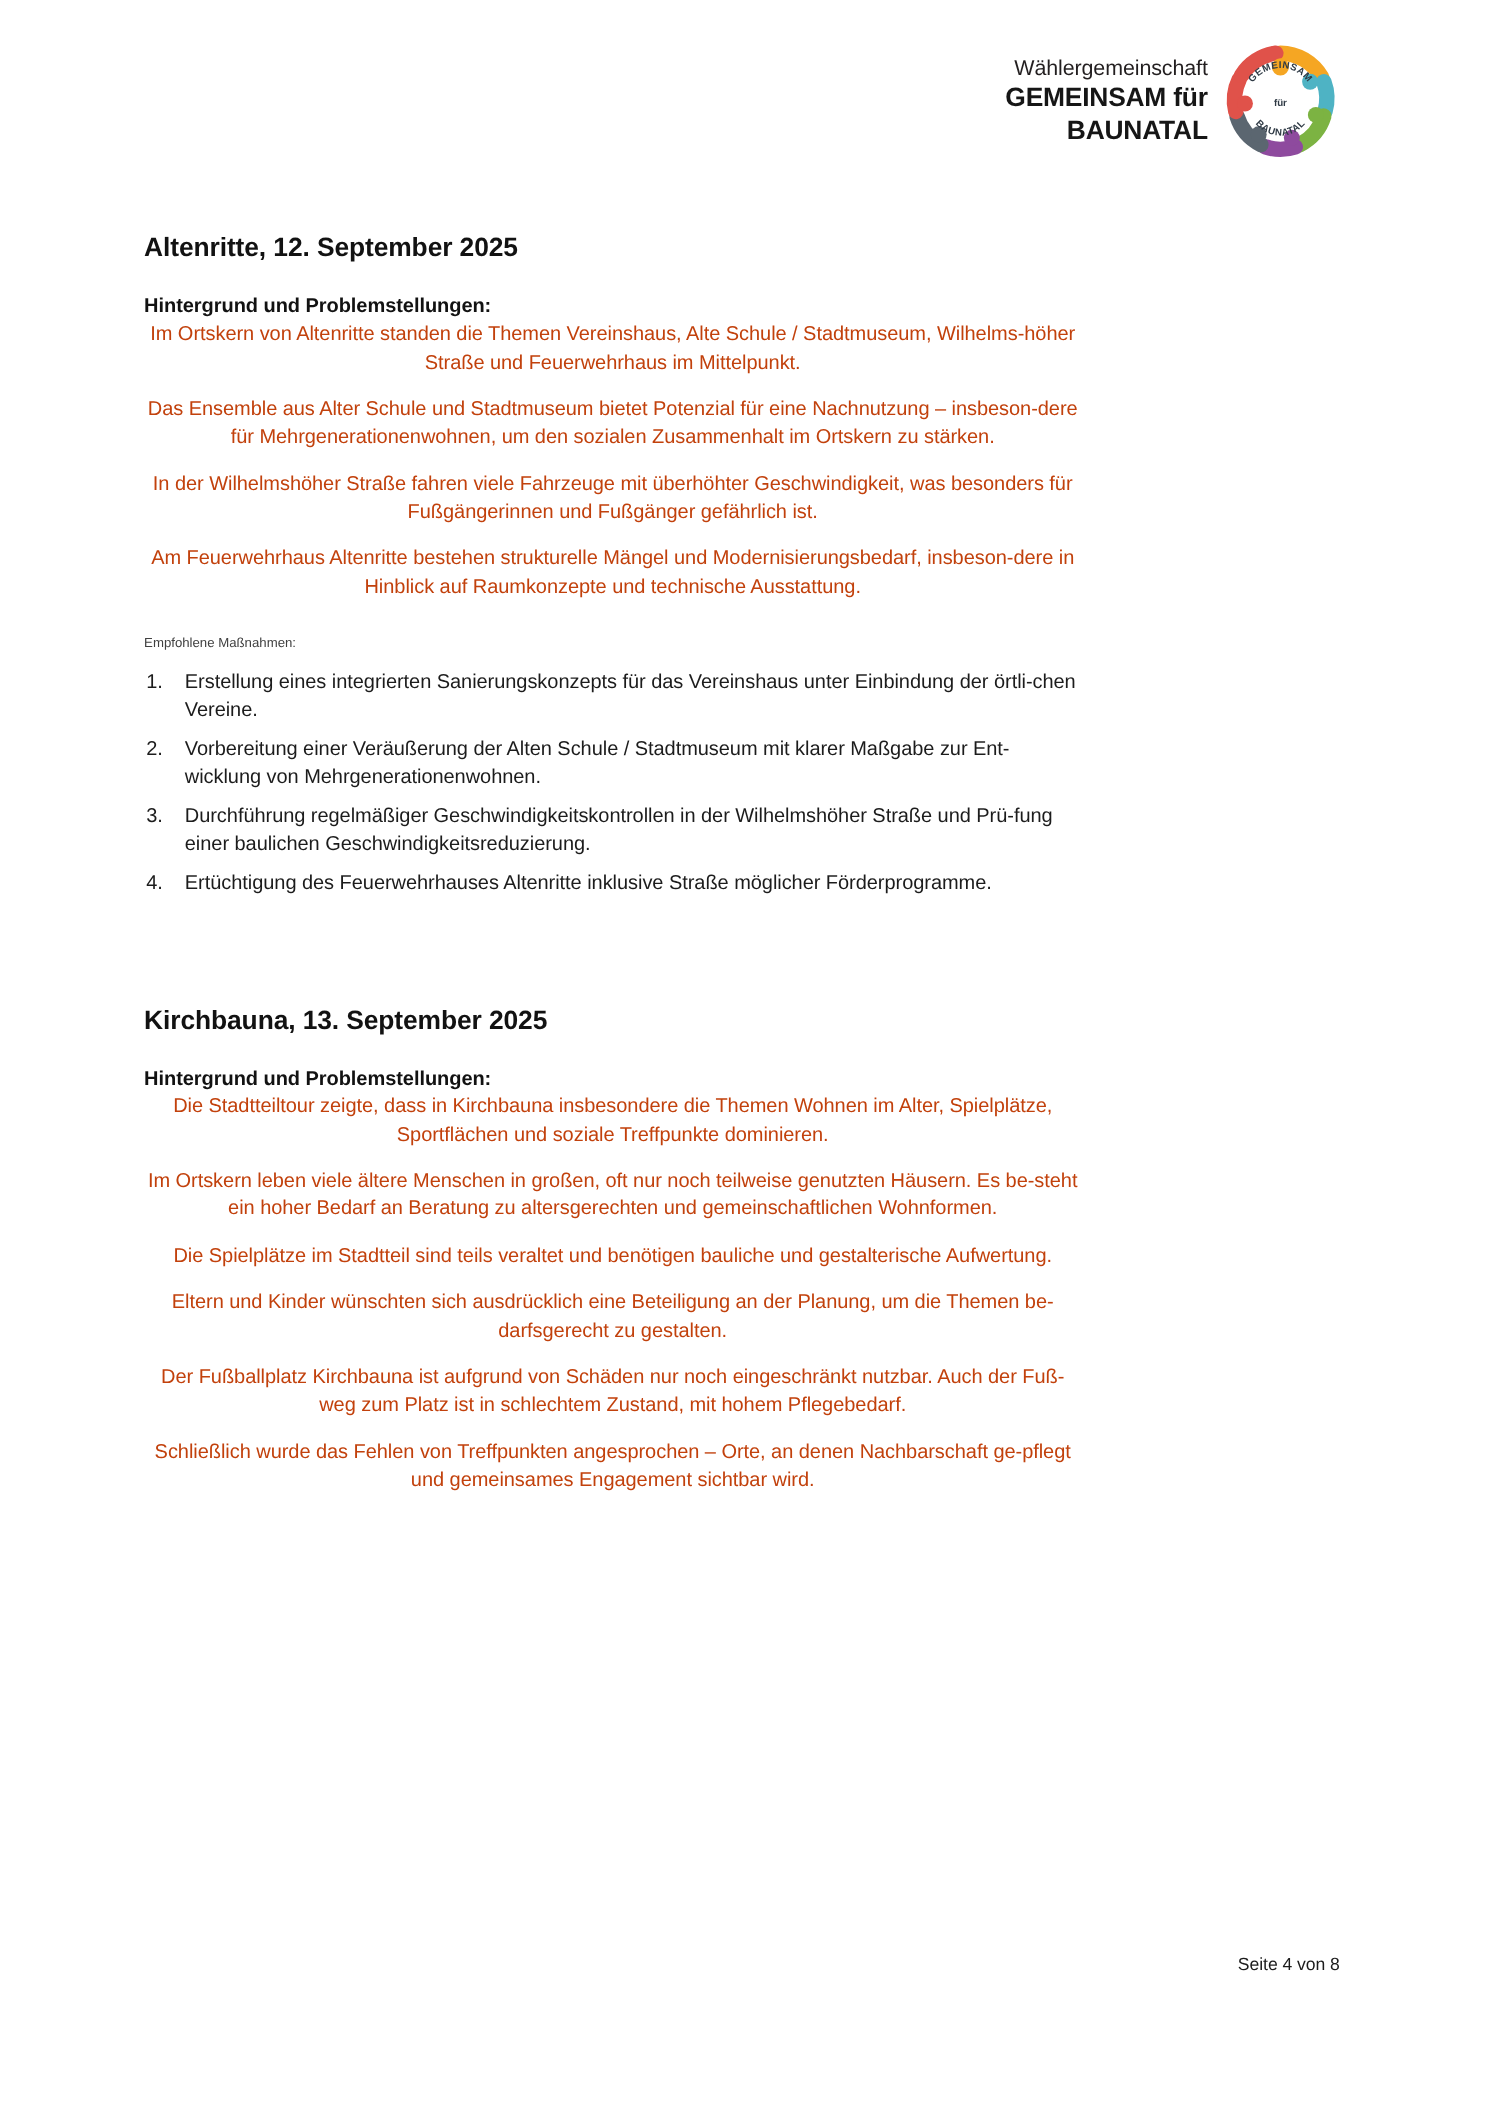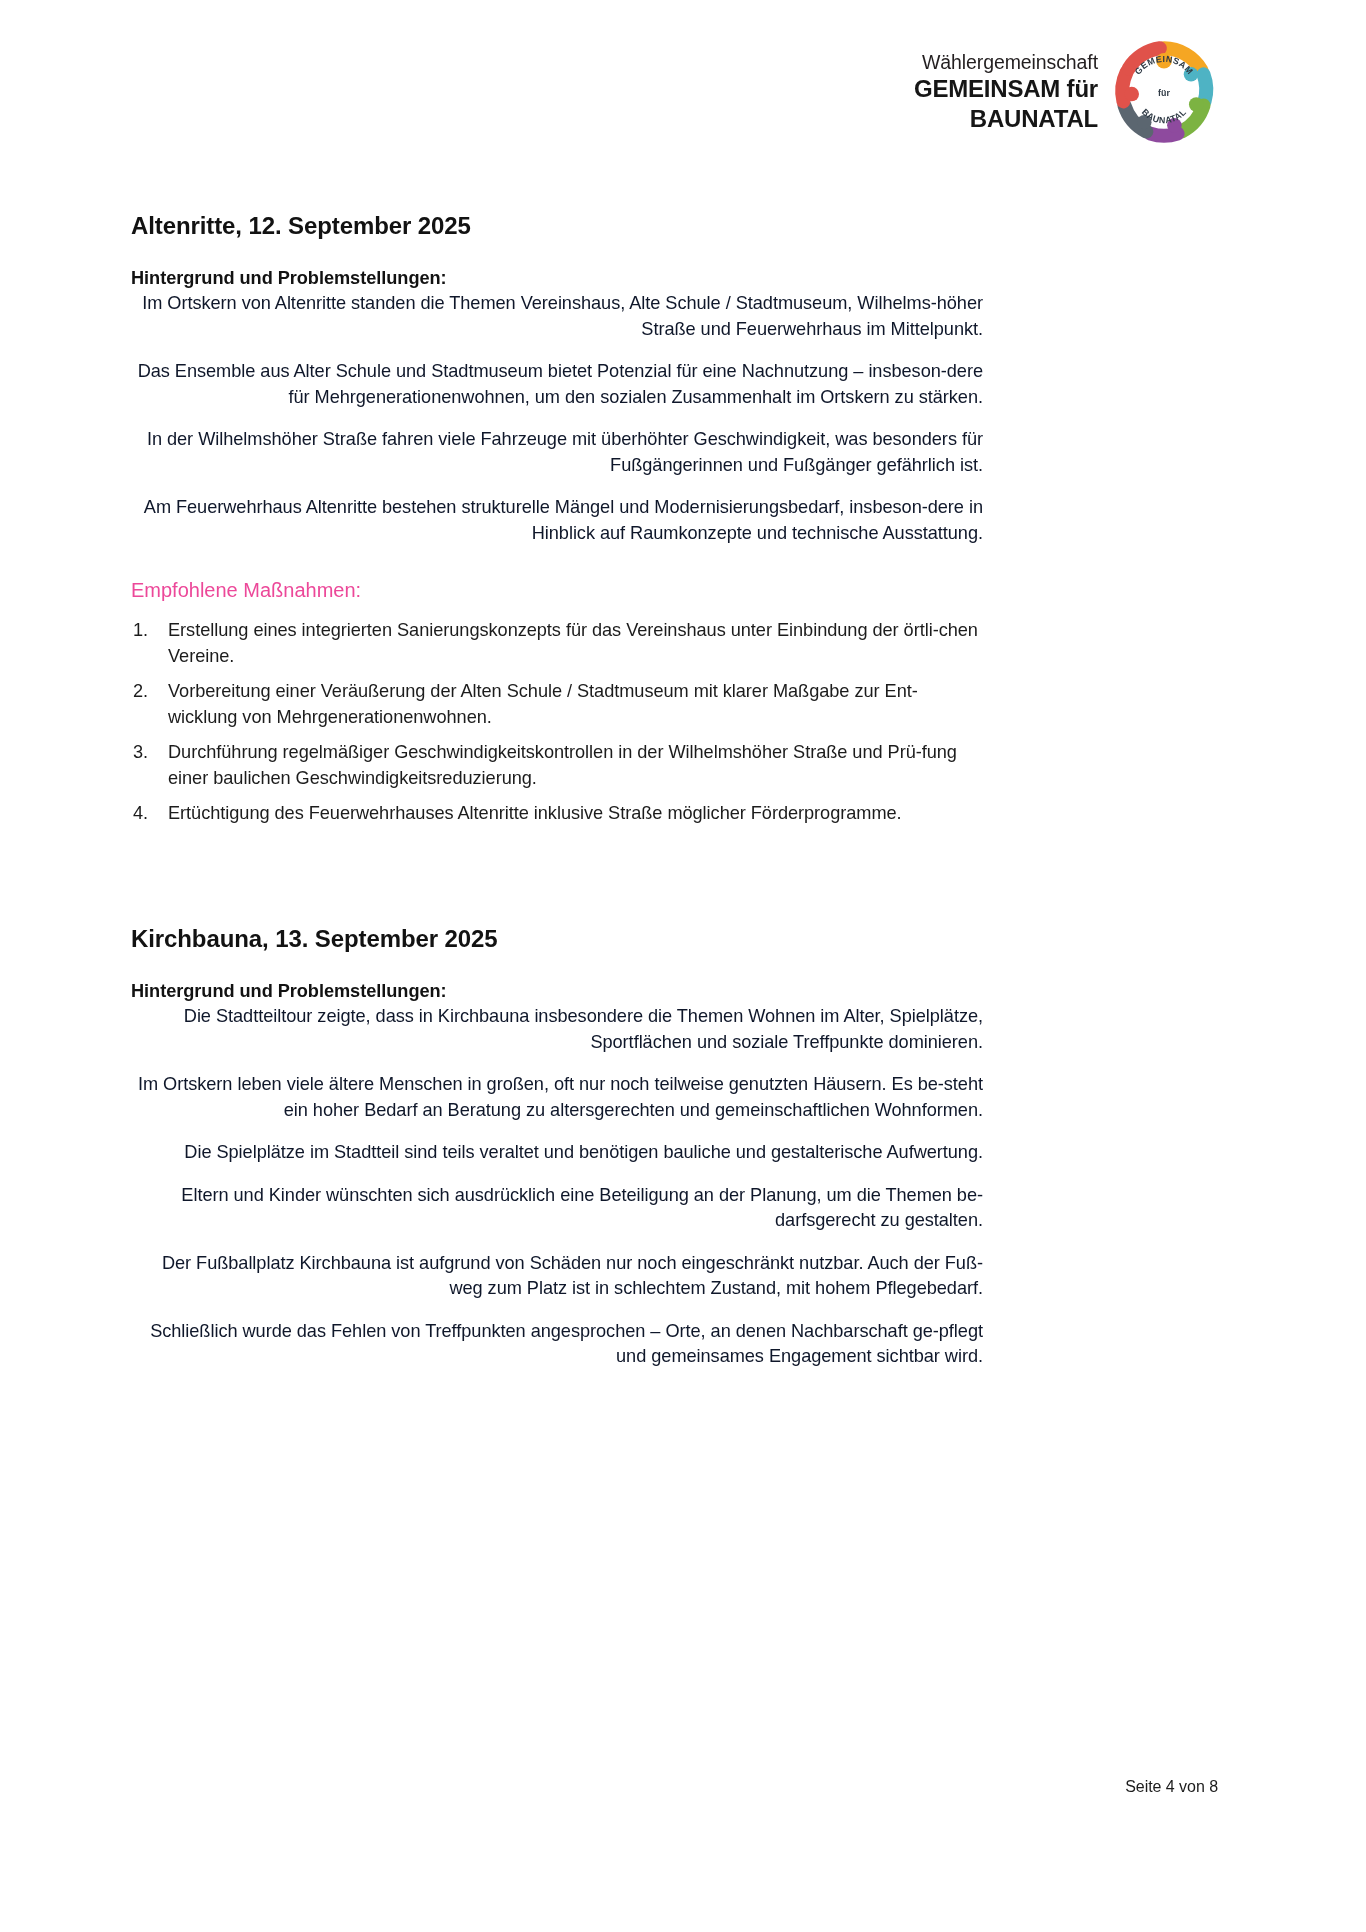--- a/index.html
+++ b/index.html
@@ -84,32 +84,32 @@
     font-weight: 700;
     color: #121212;
     margin: 0;
     line-height: 1.40;
     letter-spacing: -0.05px;
   }
 
   p.para {
     font-size: 18.2px;
     font-weight: 400;
-    color: #0f172a;
+    color: #c2410c;
     margin: 16px 0 17px 0;
     line-height: 1.40;
     letter-spacing: -0.05px;
-    text-align: right;
+    text-align: center;
   }
   p.para.attached { margin-top: 0; }
 
   .measures-head {
-    font-size: 20px;
+    font-size: 12px;
     font-weight: 400;
-    color: #ec4899;
+    color: #404040;
     margin: 30px 0 14px 0;
     line-height: 1.40;
   }
 
   ol.measures {
     margin: 0;
     padding: 0;
     list-style: none;
   }
   ol.measures li {

